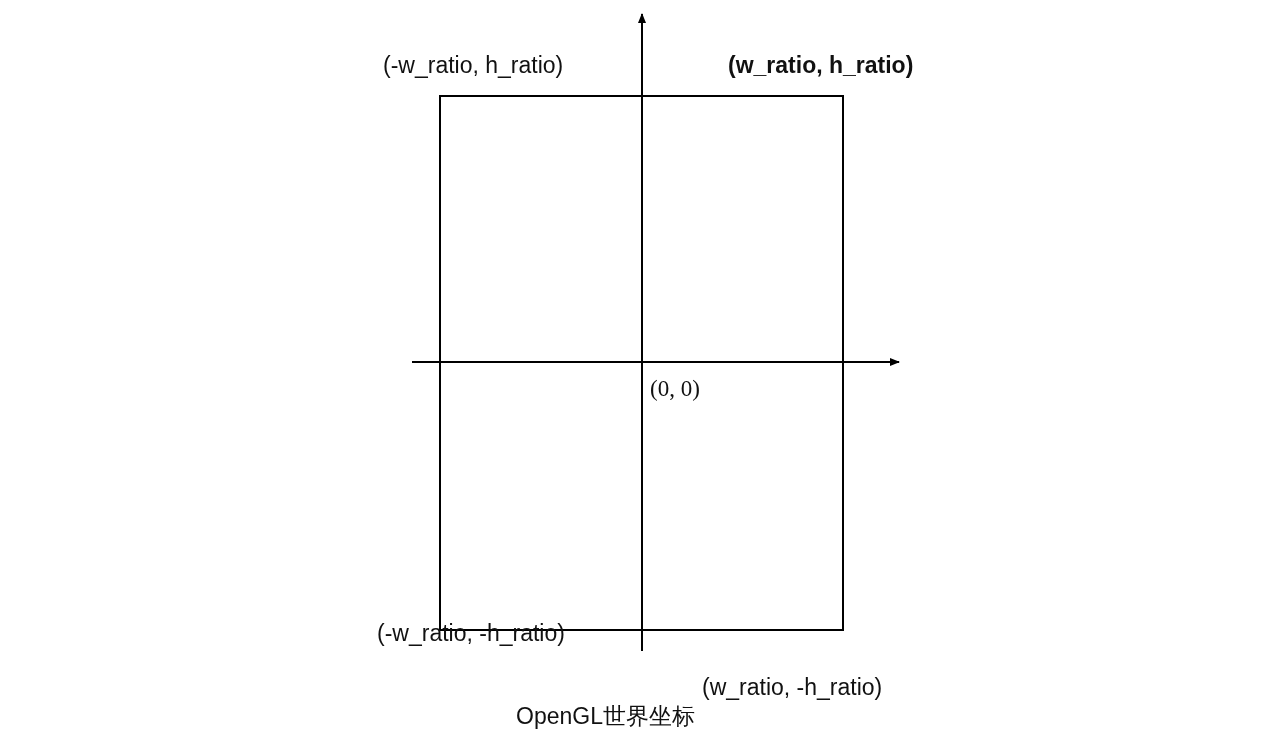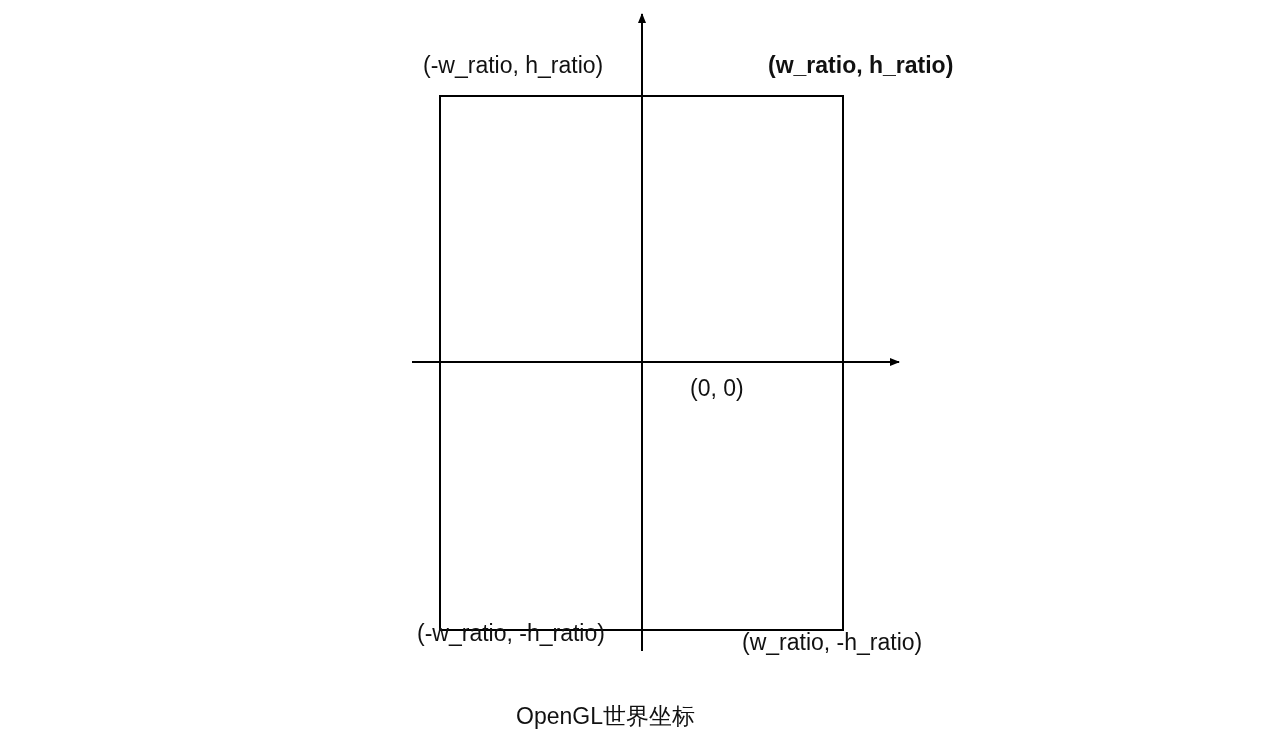--- a/index.html
+++ b/index.html
@@ -1,33 +1,33 @@
 <!DOCTYPE html>
 <html><head>
 <meta charset="utf-8">
 <style>
   html, body { margin:0; padding:0; background:#ffffff; }
   body { width:1266px; height:754px; position:relative; overflow:hidden;
          font-family:"Liberation Sans", "DejaVu Sans", sans-serif; color:#000; }
   svg.diagram { position:absolute; left:0; top:0; }
-  .label { position:absolute; font-size:23px; white-space:nowrap; line-height:1; color:#111;margin-left:40px; }
+  .label { position:absolute; font-size:23px; white-space:nowrap; line-height:1; color:#111; }
   .caption { position:absolute; font-size:23px; white-space:nowrap; line-height:1; color:#111; }
 </style>
 </head>
 <body>
 
 <svg class="diagram" width="1266" height="754" viewBox="0 0 1266 754">
   <defs>
     <marker id="arrow" viewBox="0 0 10 10" refX="9" refY="5" markerWidth="10" markerHeight="10" orient="auto" markerUnits="userSpaceOnUse">
       <path d="M0,1 L10,5 L0,9 Z" fill="#000"></path>
     </marker>
   </defs>
   <rect x="440" y="96" width="403" height="534" fill="none" stroke="#000" stroke-width="2"></rect>
   <line x1="412" y1="362" x2="899" y2="362" stroke="#000" stroke-width="2" marker-end="url(#arrow)"></line>
   <line x1="642" y1="651" x2="642" y2="14" stroke="#000" stroke-width="2" marker-end="url(#arrow)"></line>
 </svg>
 
 <div class="label" style="left:383px; top:54px;">(-w_ratio, h_ratio)</div>
 <div class="label" style="left:728px; top:54px;font-weight:bold;">(w_ratio, h_ratio)</div>
-<div class="label" style="left:650px; top:377px;">(0, 0)</div>
+<div class="label" style="left:650px; top:377px;font-family:Liberation Serif, serif;">(0, 0)</div>
 <div class="label" style="left:377px; top:622px;">(-w_ratio, -h_ratio)</div>
-<div class="label" style="left:702px; top:631px;">(w_ratio, -h_ratio)</div>
+<div class="label" style="left:702px; top:676px;">(w_ratio, -h_ratio)</div>
 <div class="caption" style="left:516px; top:705px;">OpenGL世界坐标</div>
 
 </body></html>

